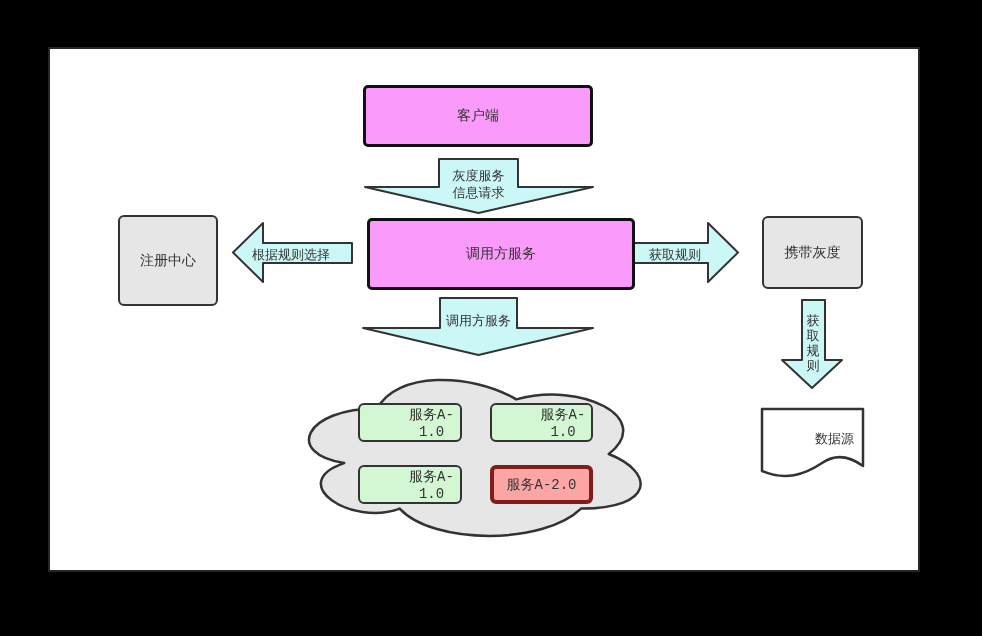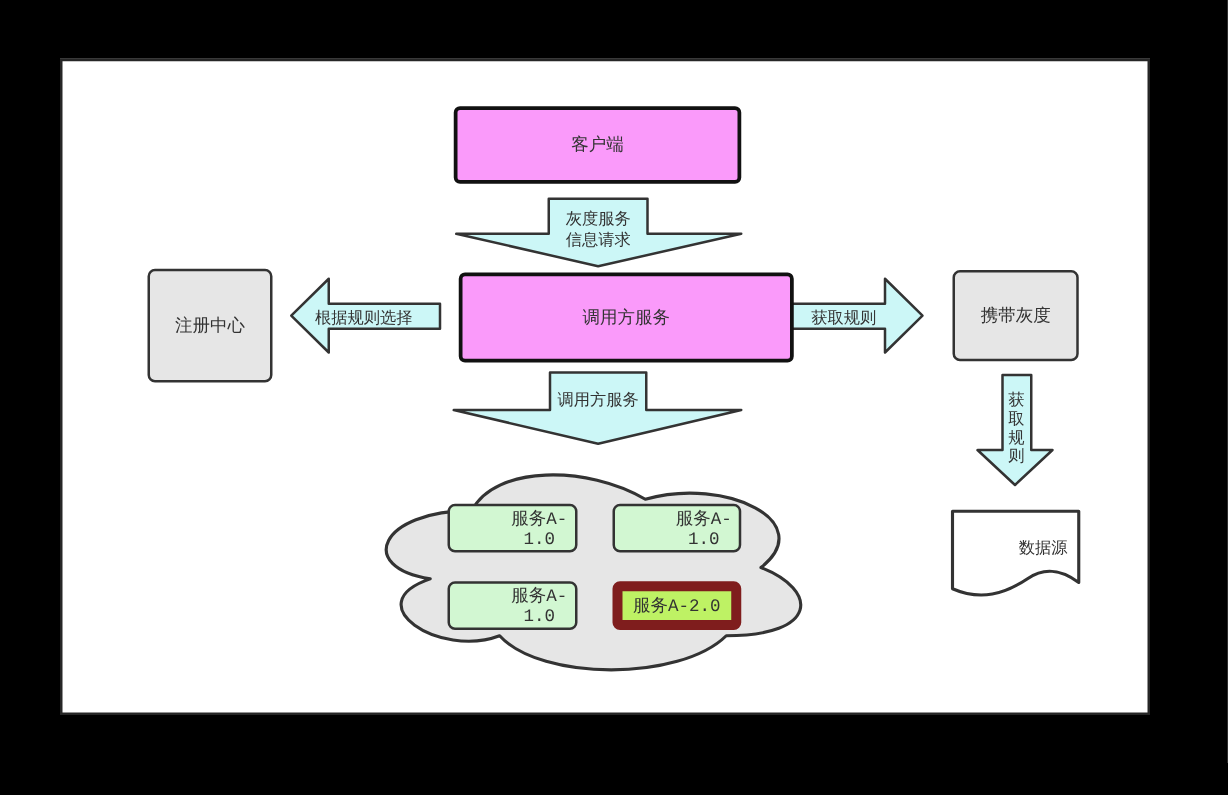--- a/index.html
+++ b/index.html
@@ -31,21 +31,21 @@
     display: flex;
     align-items: center;
     justify-content: center;
     font-size: 14px;
     text-align: center;
     font-family: Liberation Mono, monospace;
   }
   .node-pink   { background: #fa9afa; border: 3px solid #111; border-radius: 5px; }
   .node-gray   { background: #e6e6e6; border: 2px solid #333; border-radius: 6px; }
   .node-green  { background: #d2f7d2; border: 2px solid #333; border-radius: 6px; padding-left: 43px; }
-  .node-red    { background: #bef264; border: 8px solid #7f1d1d; border-radius: 6px; }
+  .node-red    { background: #fca5a5; border: 4px solid #7f1d1d; border-radius: 6px; }
 
   #node-client       { left: 363px; top:  85px; width: 230px; height: 62px; }
   #node-caller       { left: 367px; top: 218px; width: 268px; height: 72px; }
   #node-registry     { left: 118px; top: 215px; width: 100px; height: 91px; }
   #node-gray-service { left: 762px; top: 216px; width: 101px; height: 73px; }
   #node-svc1 { left: 358px; top: 403px; width: 104px; height: 39px; }
   #node-svc2 { left: 490px; top: 403px; width: 103px; height: 39px; }
   #node-svc3 { left: 358px; top: 465px; width: 104px; height: 39px; }
   #node-svc4 { left: 490px; top: 465px; width: 103px; height: 39px; }
 

